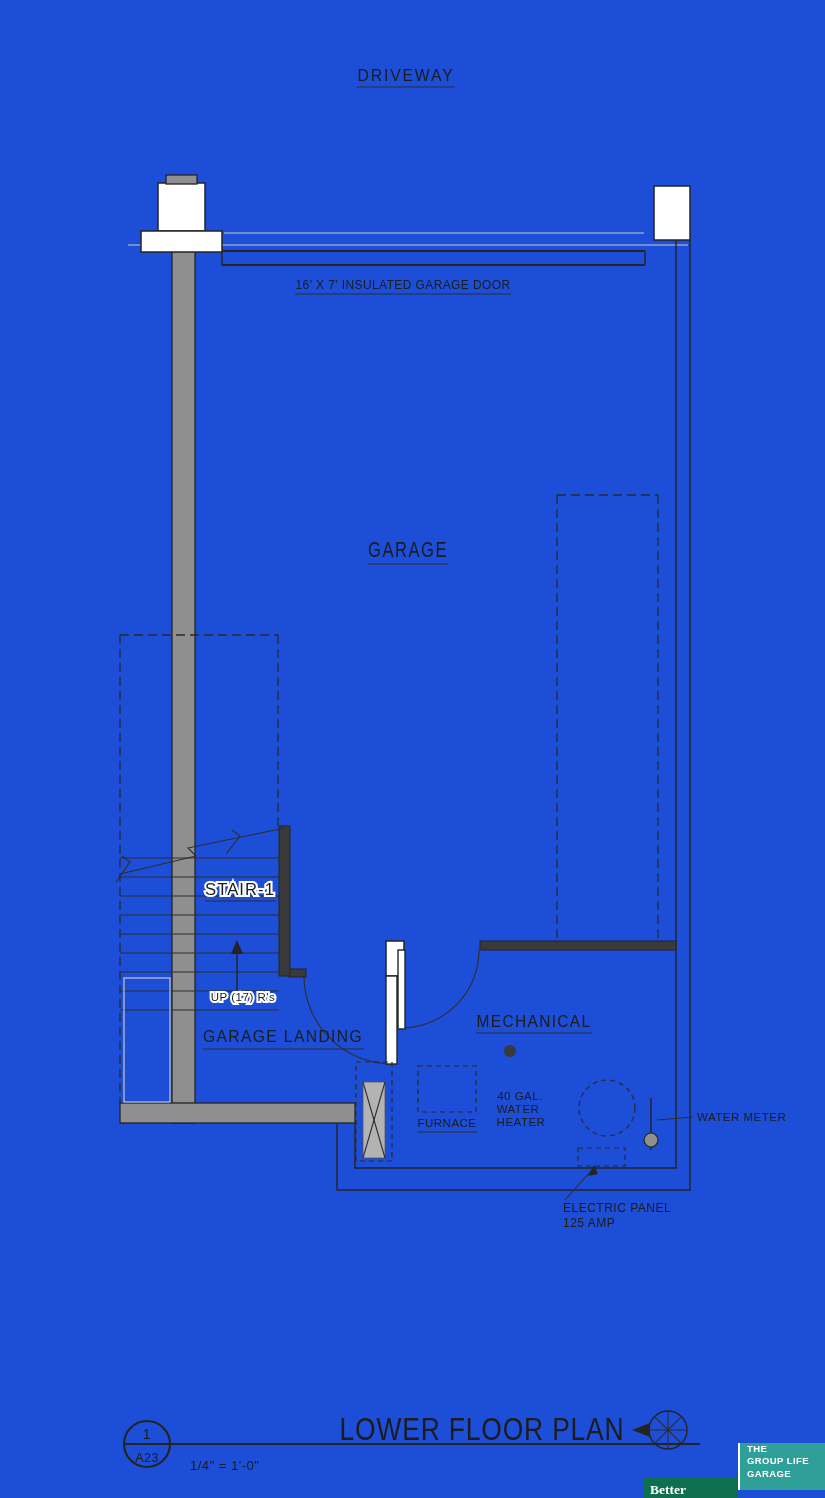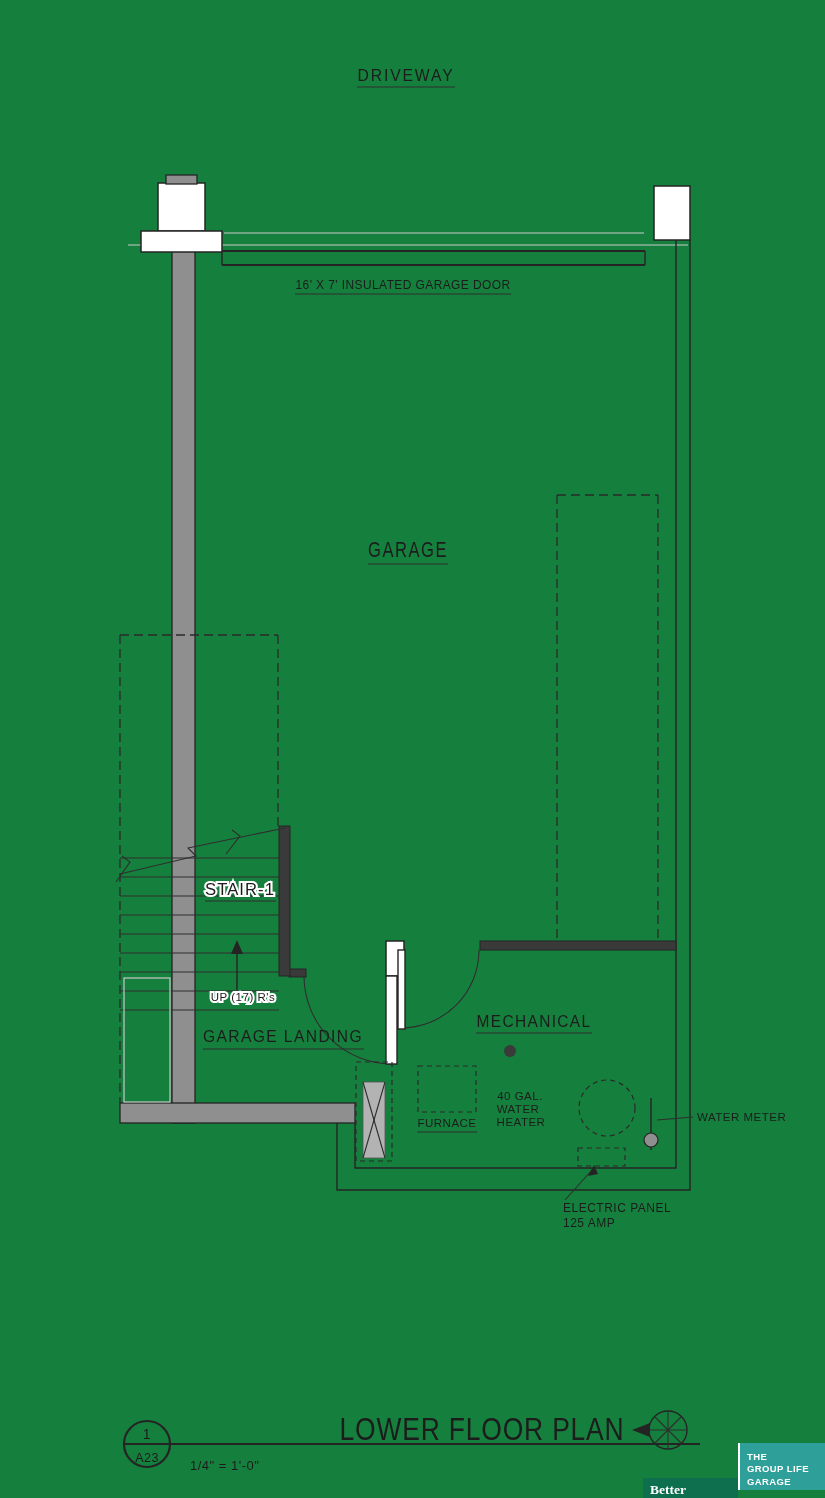--- a/index.html
+++ b/index.html
@@ -1,18 +1,18 @@
 <!DOCTYPE html>
 <html><head>
 <meta charset="utf-8">
 <style>
   * { margin:0; padding:0; box-sizing:border-box; }
   html,body { background:#ffffff; }
   .page {
-    position:relative; width:825px; height:1498px; background:#15803d;
+    position:relative; width:825px; height:1498px; background:#1d4ed8;
     font-family:"Liberation Sans","DejaVu Sans",sans-serif; overflow:hidden;
   }
   svg.plan { position:absolute; left:0; top:0; }
 
   
   .ink   { stroke:#242424; fill:none; stroke-width:1.4; }
   .ink2  { stroke:#242424; fill:none; stroke-width:2.2; }
   .thin  { stroke:#2e2e2e; fill:none; stroke-width:1.1; }
   .wall  { fill:#8f8f8f; stroke:#242424; stroke-width:1.3; }
   .solidwall { fill:#3a3a3a; stroke:#242424; stroke-width:1; }
@@ -47,21 +47,21 @@
   .logo-green {
     width:95px; height:100%; color:#fff; padding:3px 7px;
     display:flex; flex-direction:column; justify-content:center;
   }
   .bhg-b1, .bhg-b2 { font-family:"Liberation Serif","DejaVu Serif",serif; font-weight:bold; font-size:13.5px; line-height:1.02; }
   .bhg-mid { display:flex; align-items:flex-start; gap:18px; }
   .bhg-b3 { font-family:"Liberation Serif","DejaVu Serif",serif; font-size:6px; }
   .bhg-rule { height:1px; background:rgba(255,255,255,0.85); margin:2px 0 1px 0; }
   .bhg-b4 { font-size:5.5px; letter-spacing:2.6px; white-space:nowrap; }
   .logo-teal {
-    flex:1; height:100%; color:#fff; padding:8px 7px;
+    flex:1; height:100%; color:#fff; padding:0 7px;
     font-weight:bold; font-size:9.5px; line-height:1.3; letter-spacing:0.4px;
     border-left:2px solid #fff;
   }
 </style>
 </head>
 <body>
 
 <div class="page">
 
   <svg class="plan" width="825" height="1498" viewBox="0 0 825 1498">

